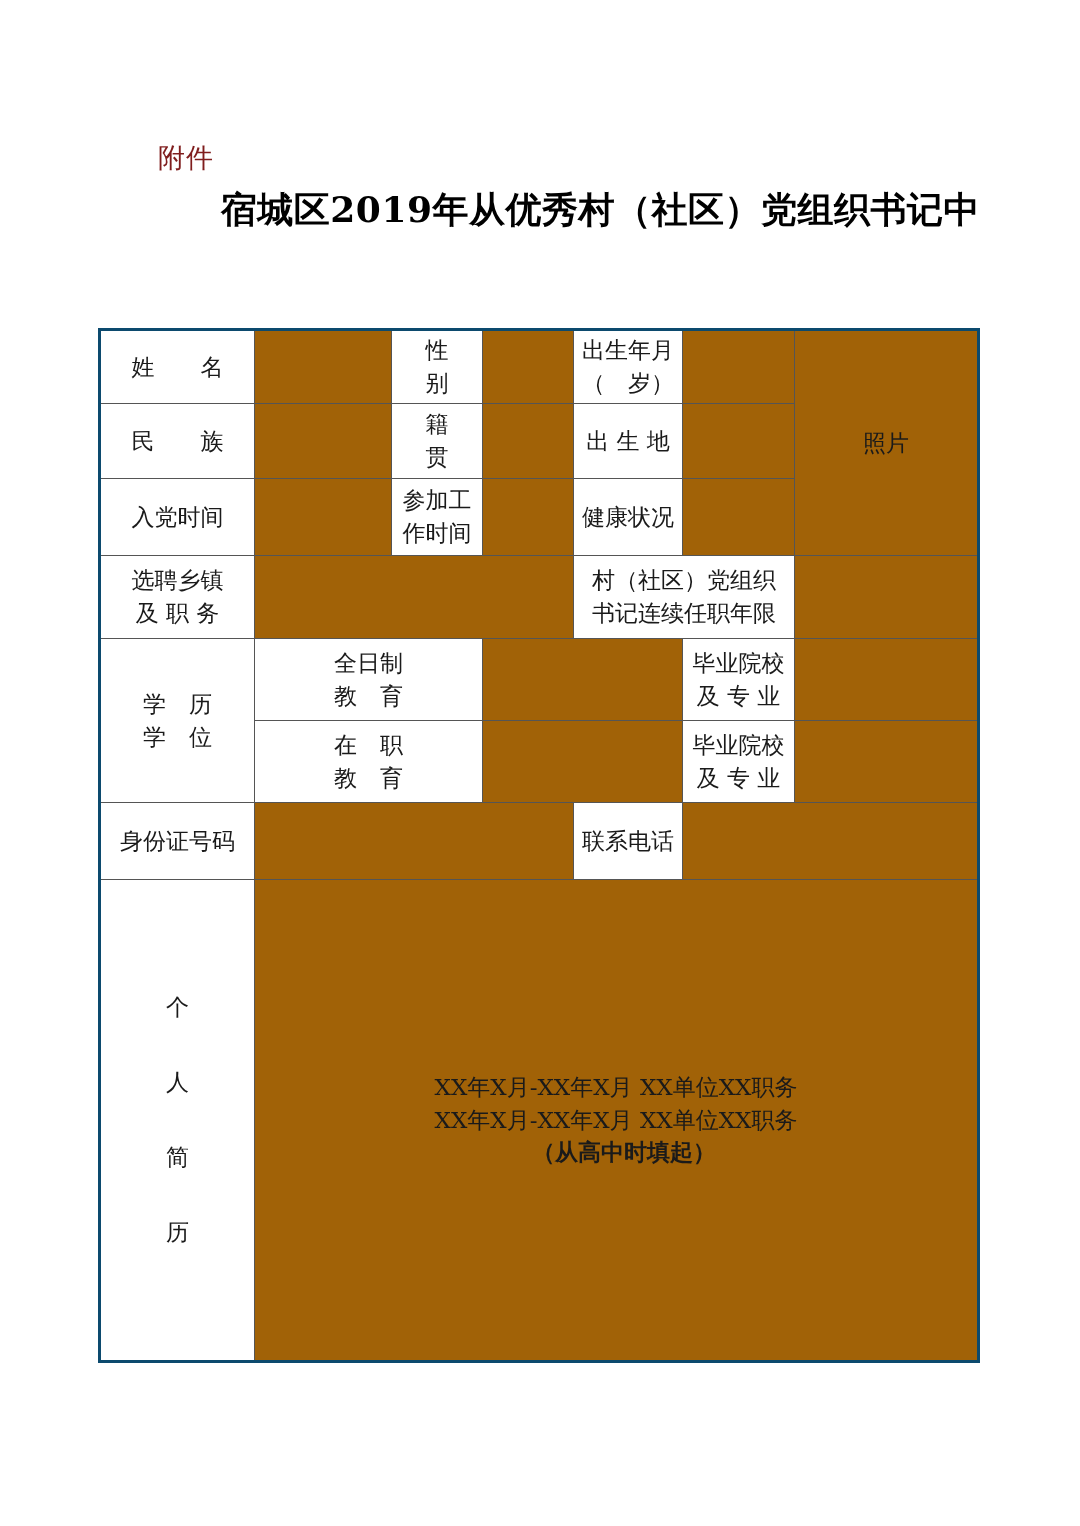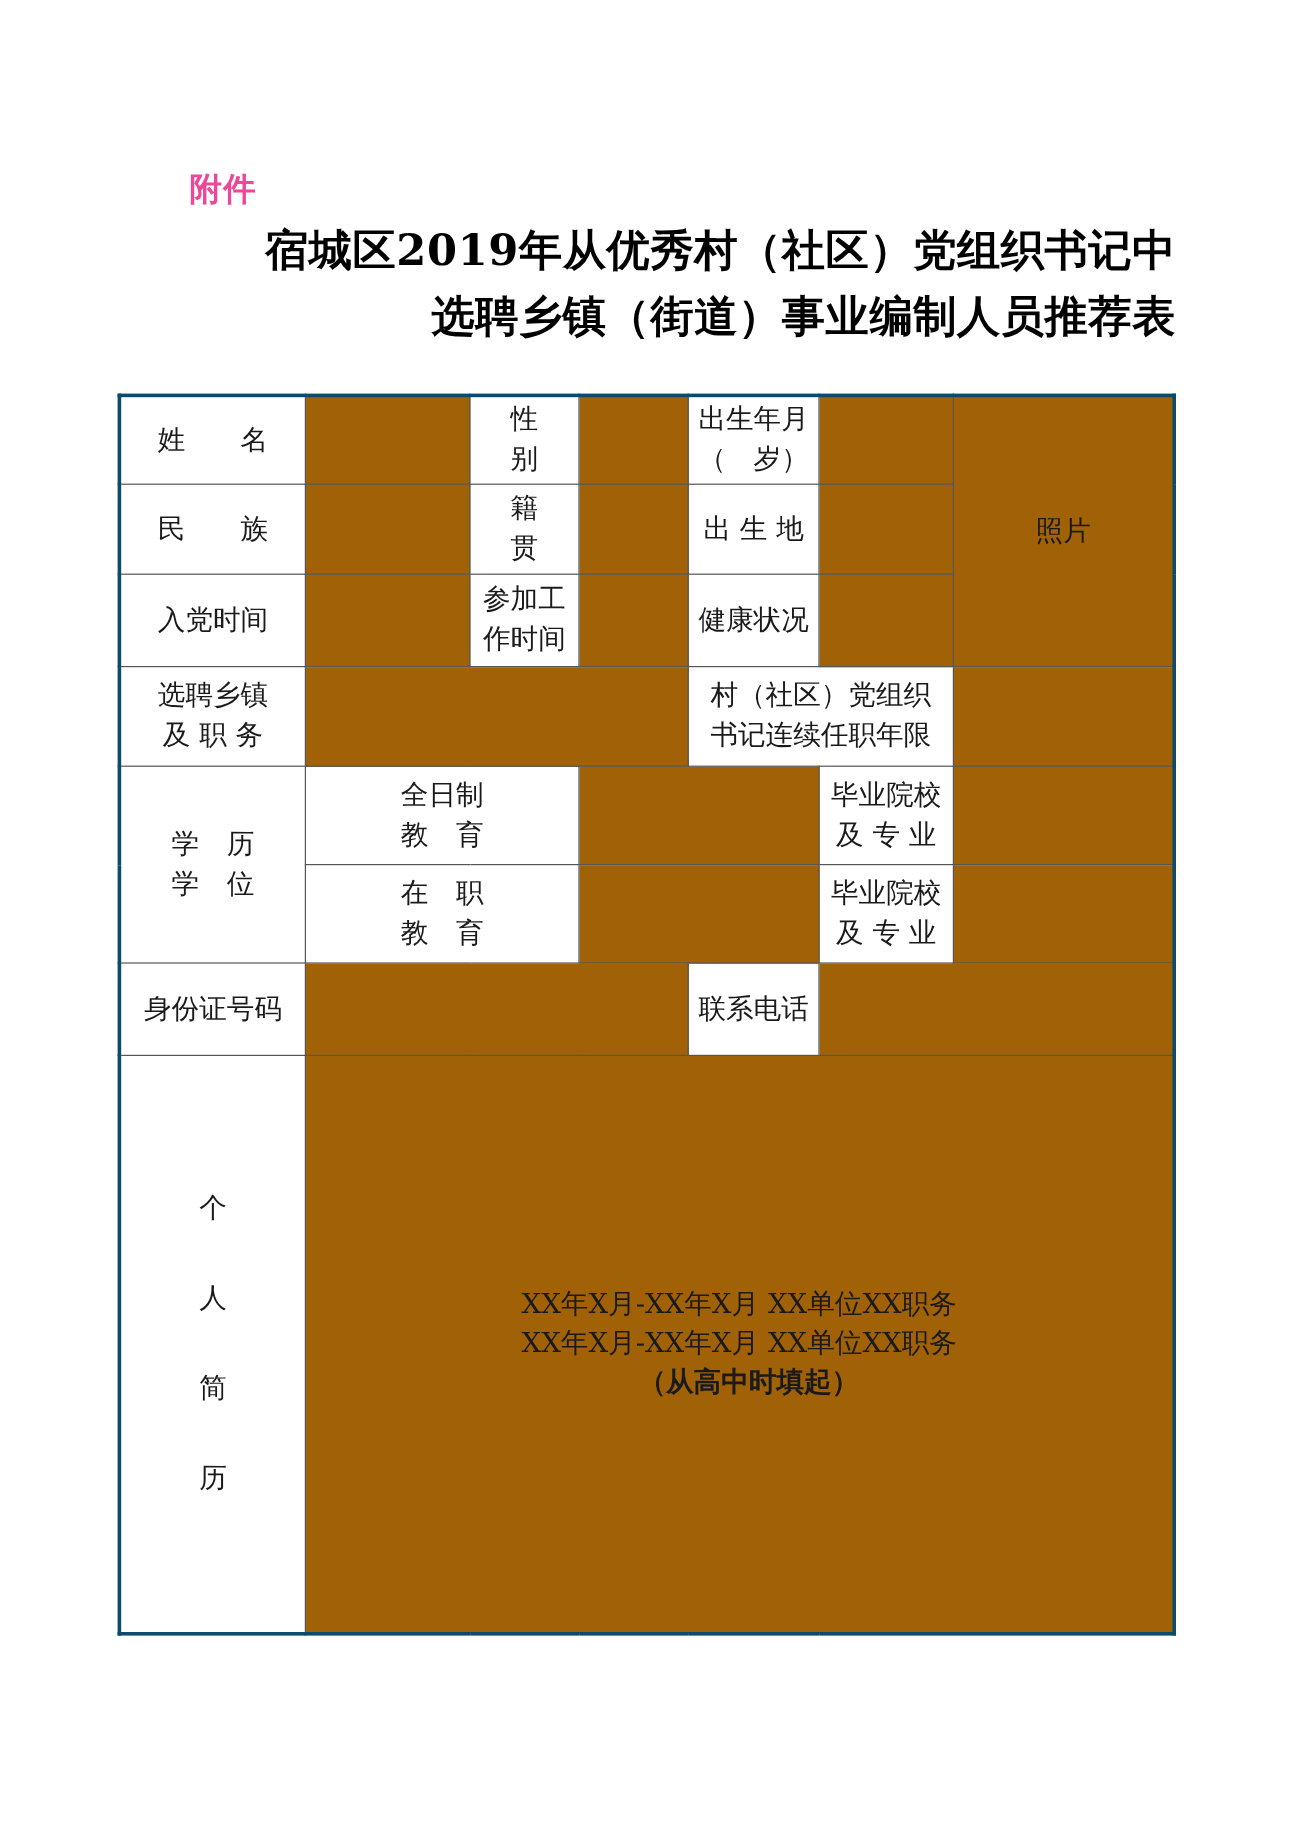--- a/index.html
+++ b/index.html
@@ -16,23 +16,23 @@
     overflow: hidden;
   }
 
   
   #attachment-label {
     position: absolute;
     left: 158px;
     top: 140px;
     font-size: 27px;
     font-family: "DejaVu Sans", "Liberation Sans", sans-serif;
-    font-weight: 700;
+    font-weight: 400;
     letter-spacing: 1px;
-    color: #ec4899;
+    color: #7f1d1d;
   }
 
   #doc-title {
     position: absolute;
     left: 98px;
     top: 182px;
     width: 882px;
     text-align: right;
     font-size: 36px;
     font-weight: bold;
@@ -90,21 +90,20 @@
 
   .cellpad { padding: 14px 6px; }
 </style>
 </head>
 <body>
 
 <div id="attachment-label">附件</div>
 
 <div id="doc-title">
   <span class="tline">宿城区2019年从优秀村（社区）党组织书记中</span>
-  <span class="tline">选聘乡镇（街道）事业编制人员推荐表</span>
 </div>
 
 <table id="form-table">
   <colgroup>
     <col style="width:155px">
     <col style="width:137px">
     <col style="width:91px">
     <col style="width:91px">
     <col style="width:109px">
     <col style="width:112px">

